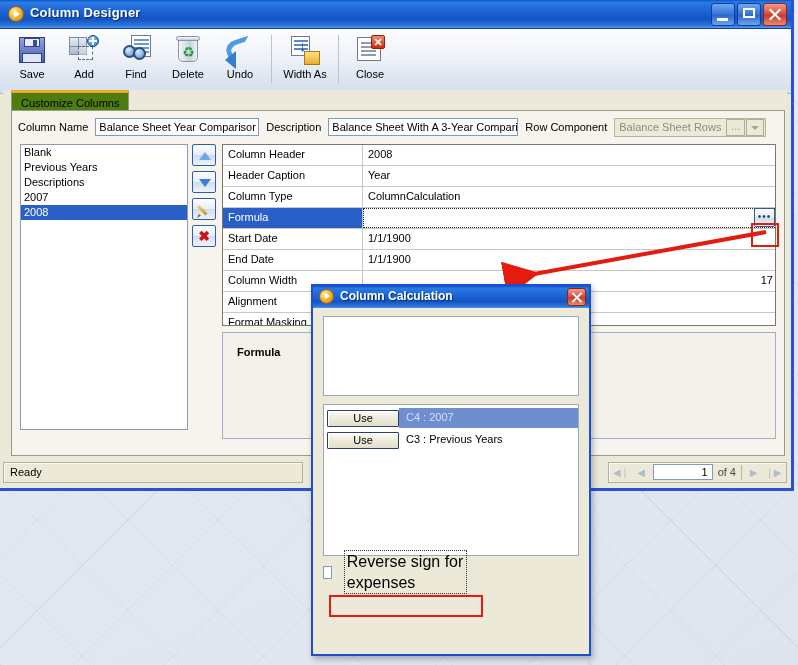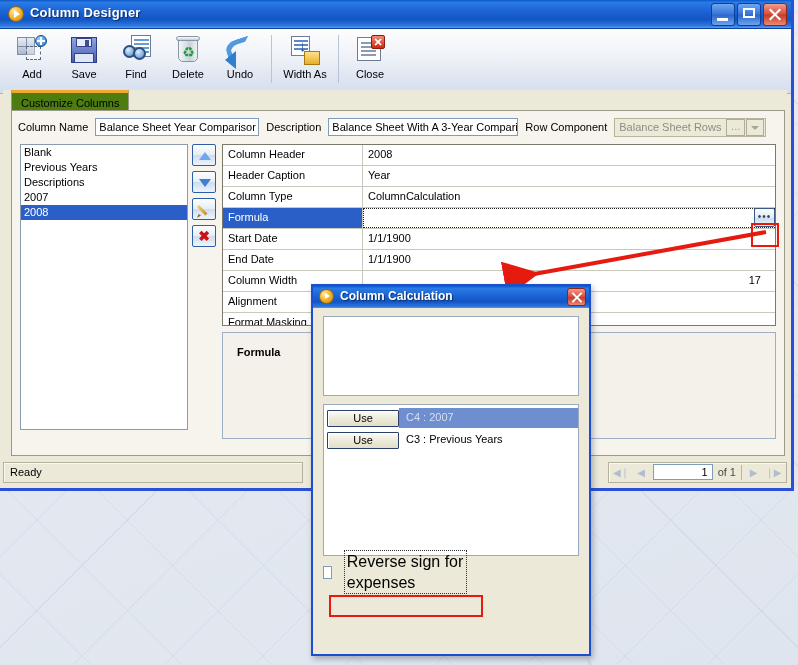--- a/index.html
+++ b/index.html
@@ -182,21 +182,21 @@
   .propgrid{
     position:absolute;left:210px;right:8px;top:33px;height:180px;background:#fff;
     border:1px solid #7a7a6c;overflow:hidden;
   }
   .prow{height:20px;display:flex;border-bottom:1px solid #c8c8bc;font-size:11px;}
   .prow:last-child{border-bottom:none;}
   .pname{width:140px;border-right:1px solid #c8c8bc;padding:3px 0 0 5px;box-sizing:border-box;white-space:nowrap;}
   .pval{flex:1;padding:3px 0 0 5px;box-sizing:border-box;position:relative;white-space:nowrap;}
   .prow.sel .pname{background:#2a5fc8;color:#fff;}
   .prow.sel .pval{border:1px dotted #222;margin:0 0 0 0;box-sizing:border-box;}
-  .pval.num{text-align:right;padding-right:14px;}
+  .pval.num{text-align:right;padding-right:2px;}
 
   .ellbtn{
     position:absolute;right:-1px;top:-1px;width:21px;height:19px;box-sizing:border-box;
     border:1px solid #3a5a8a;border-radius:2px;
     background:linear-gradient(to bottom,#fbfcfd,#e3ebf5 50%,#cfdbec 52%,#eef3fa);
     color:#24446f;font-size:10px;text-align:center;line-height:16px;letter-spacing:1px;
   }
   .redbox{position:absolute;border:2px solid #e51b10;box-sizing:border-box;pointer-events:none;}
 
   
@@ -305,37 +305,37 @@
       <div class="wb close">
           <i></i>
           <i class="b"></i>
         </div>
     </div>
   </div>
 
   <div class="toolbar">
     <div class="tbtn">
       <div class="ic">
+          <div class="ico ico-save">
+        <div class="body"></div>
+            <div class="sh"></div>
+            <div class="lbl"></div>
+          </div>
+        </div>
+      <div class="lb">Save</div>
+    </div>
+    <div class="tbtn">
+      <div class="ic">
           <div class="ico ico-add">
         <div class="g"></div>
             <div class="d"></div>
             <div class="p"></div>
           </div>
         </div>
       <div class="lb">Add</div>
-    </div>
-    <div class="tbtn">
-      <div class="ic">
-          <div class="ico ico-save">
-        <div class="body"></div>
-            <div class="sh"></div>
-            <div class="lbl"></div>
-          </div>
-        </div>
-      <div class="lb">Save</div>
     </div>
     <div class="tbtn">
       <div class="ic">
           <div class="ico ico-find">
         <div class="pg">
               <i style="top:3px"></i>
               <i style="top:7px"></i>
               <i style="top:11px"></i>
               <i style="top:15px"></i>
             </div>
@@ -487,21 +487,21 @@
       </div>
     </div>
   </div>
 
   <div class="statusbar">
     <div class="statuscell" style="width:300px">Ready</div>
     <div class="navbar">
       <span class="navbtn">◀❘</span>
       <span class="navbtn">◀</span>
       <span class="navinput">1</span>
-      <span class="navof">of  1</span>
+      <span class="navof">of  4</span>
       <span class="navsep"></span>
       <span class="navbtn">▶</span>
       <span class="navbtn">❘▶</span>
     </div>
   </div>
 </div>
 
 <div class="redbox" style="left:751px;top:223px;width:28px;height:24px;"></div>
 
 <svg id="arrow" viewBox="0 0 280 64">

